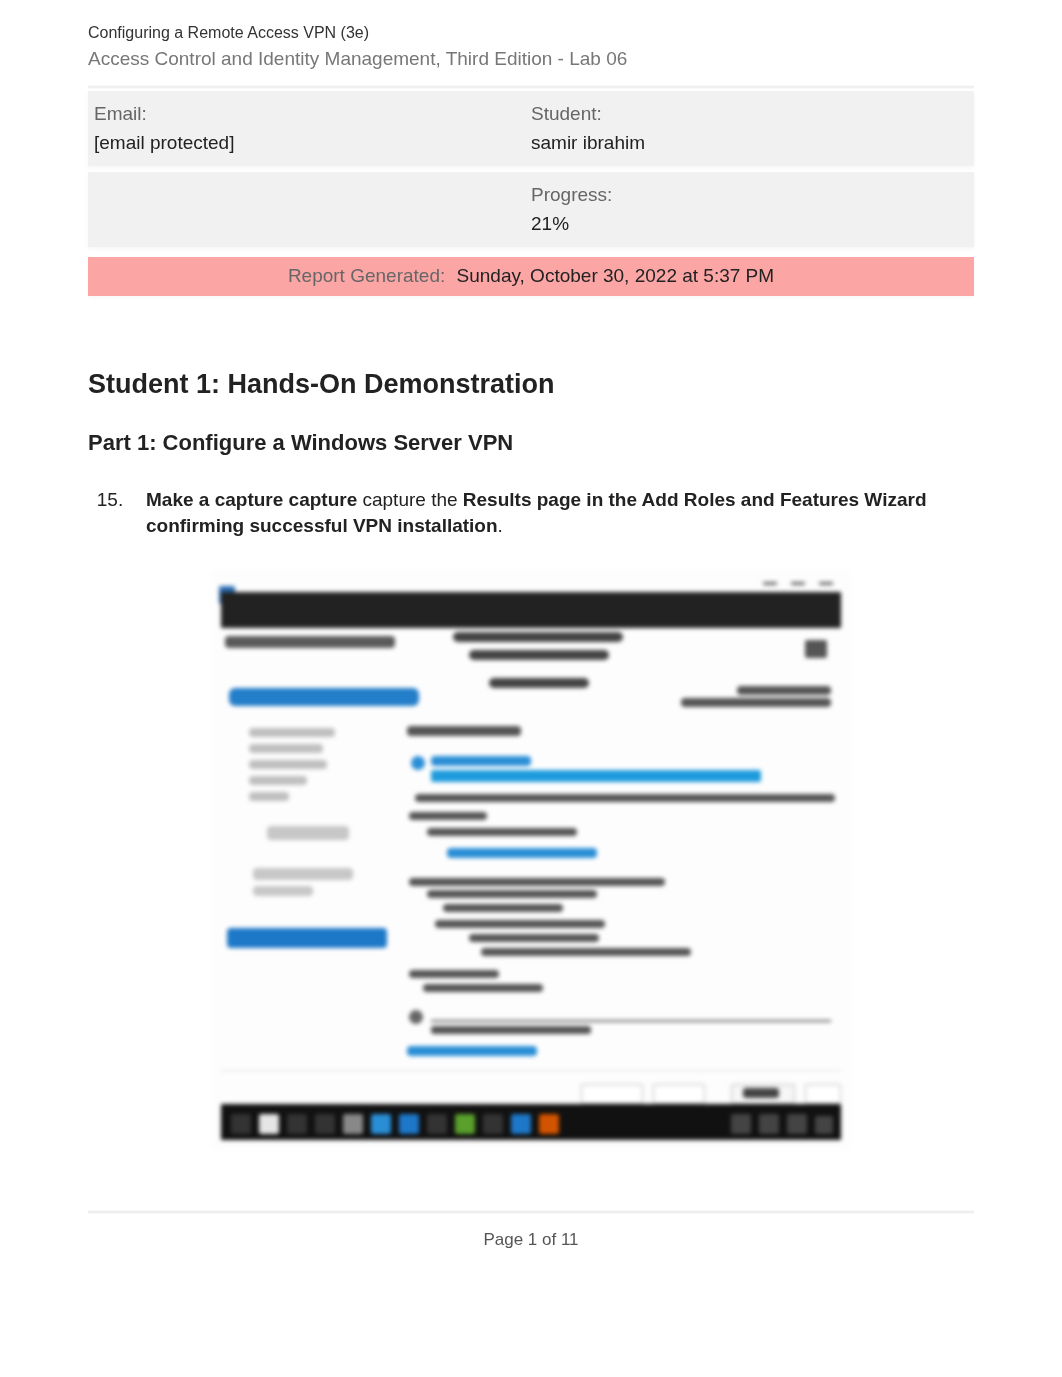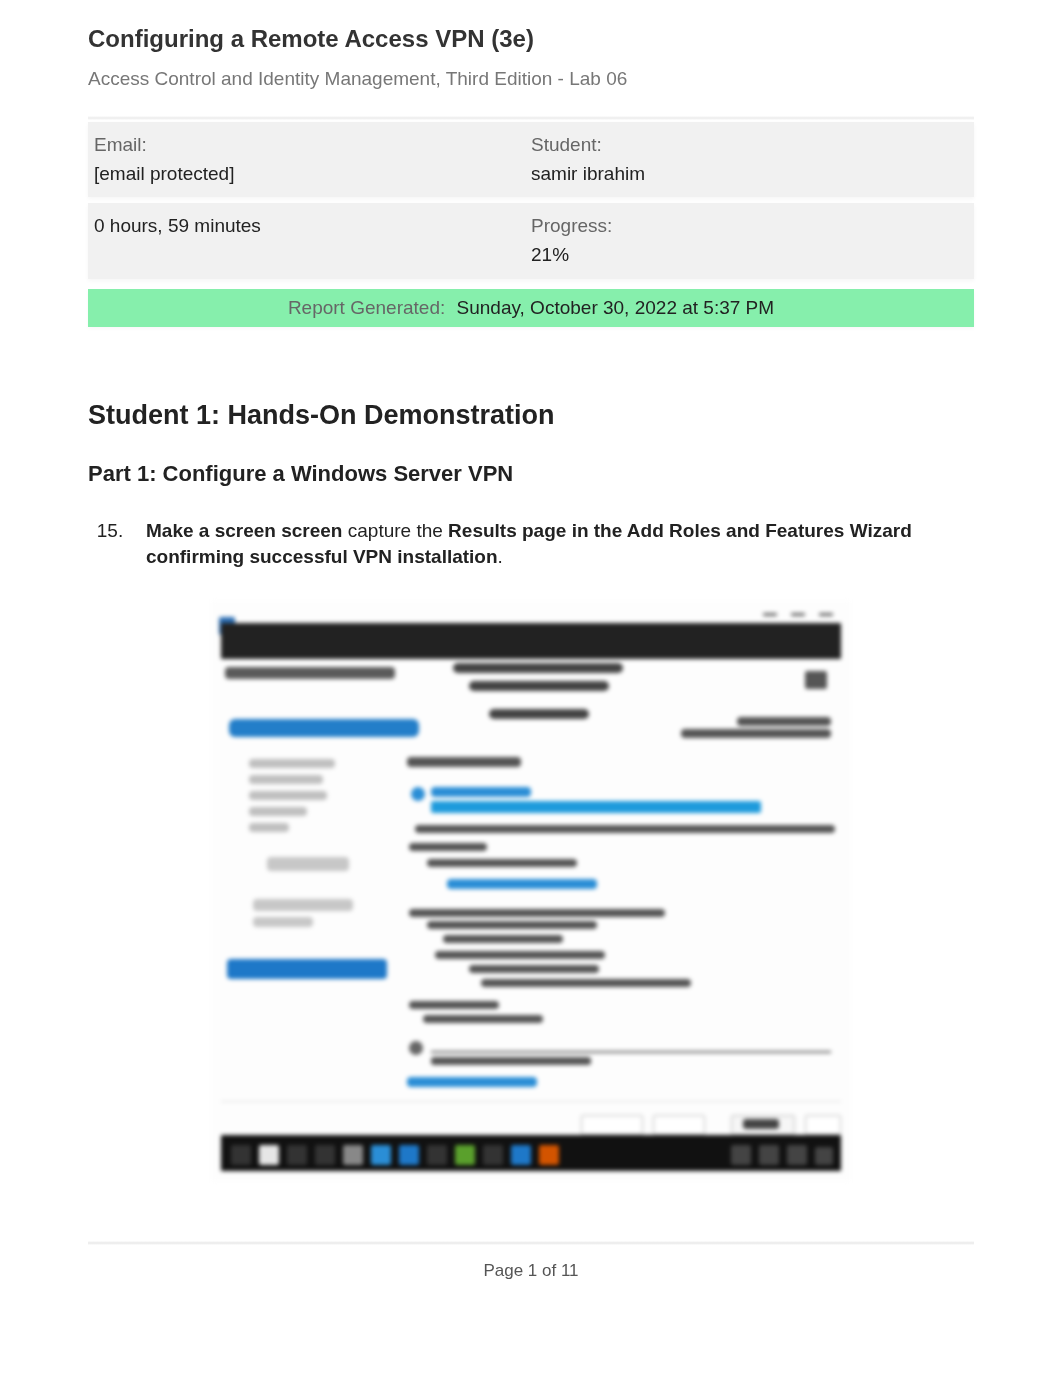--- a/index.html
+++ b/index.html
@@ -8,48 +8,48 @@
     background: #ffffff;
     width: 1062px;
     color: #222;
     font-size: 19px;
     line-height: 1.4;
   }
   .page {
     padding: 22px 88px 30px 88px;
   }
   .doc-title {
-    font-size: 24px;
-    font-weight: bold;
+    font-size: 16px;
+    font-weight: normal;
     color: #333;
-    margin-bottom: 10px;
+    margin-bottom: 2px;
   }
   .doc-subtitle {
     font-size: 19px;
     color: #777;
-    margin-bottom: 24px;
+    margin-bottom: 12px;
   }
   .hr-top {
     border: none;
     height: 4px;
     background: linear-gradient(to bottom, #fff, #f0f0f0, #f0f0f0, #fff);
     margin-bottom: 2px;
   }
   .info-block {
     background: #f1f1f1;
     padding: 10px 6px 10px 6px;
     margin-bottom: 6px;
     box-shadow: 0 2px 4px rgba(0,0,0,0.04);
   }
   .info-row { display: flex; }
   .info-col { flex: 1; }
   .info-label { color: #666; margin-bottom: 2px; }
   .info-value { color: #222; }
   .report-gen {
-    background: #86efac;
+    background: #fca5a5;
     padding: 6px 0;
     text-align: center;
     margin-top: 10px;
     box-shadow: 0 2px 4px rgba(0,0,0,0.03);
   }
   .gen-label { color: #666; margin-right: 6px; }
   .gen-value { color: #222; }
   .section-heading {
     font-size: 27px;
     font-weight: bold;
@@ -222,41 +222,40 @@
       <div class="info-col">
         <div class="info-label">Student:</div>
         <div class="info-value">samir ibrahim</div>
       </div>
     </div>
   </div>
 
   <div class="info-block">
     <div class="info-row">
       <div class="info-col">
-        <div class="info-value">0 hours, 59 minutes</div>
       </div>
       <div class="info-col">
         <div class="info-label">Progress:</div>
         <div class="info-value">21%</div>
       </div>
     </div>
   </div>
 
   <div class="report-gen">
     <span class="gen-label">Report Generated:</span>
     <span class="gen-value">Sunday, October 30, 2022 at 5:37 PM</span>
   </div>
 
   <div class="section-heading">Student 1: Hands-On Demonstration</div>
   <div class="part-heading">Part 1: Configure a Windows Server VPN</div>
 
   <div class="step-row">
     <div class="step-num">15.</div>
     <div class="step-text">
-      <span class="b">Make a screen screen</span><span> capture the </span><span class="b">Results page in the Add Roles and Features Wizard confirming successful VPN installation</span><span>.</span>
+      <span class="b">Make a capture capture</span><span> capture the </span><span class="b">Results page in the Add Roles and Features Wizard confirming successful VPN installation</span><span>.</span>
     </div>
   </div>
 
   <div class="screenshot-wrap">
     <div class="screenshot">
       <div class="ss-topcorner-l"></div>
       <div class="ss-top-wincontrols">
           <span></span>
           <span></span>
           <span></span>

